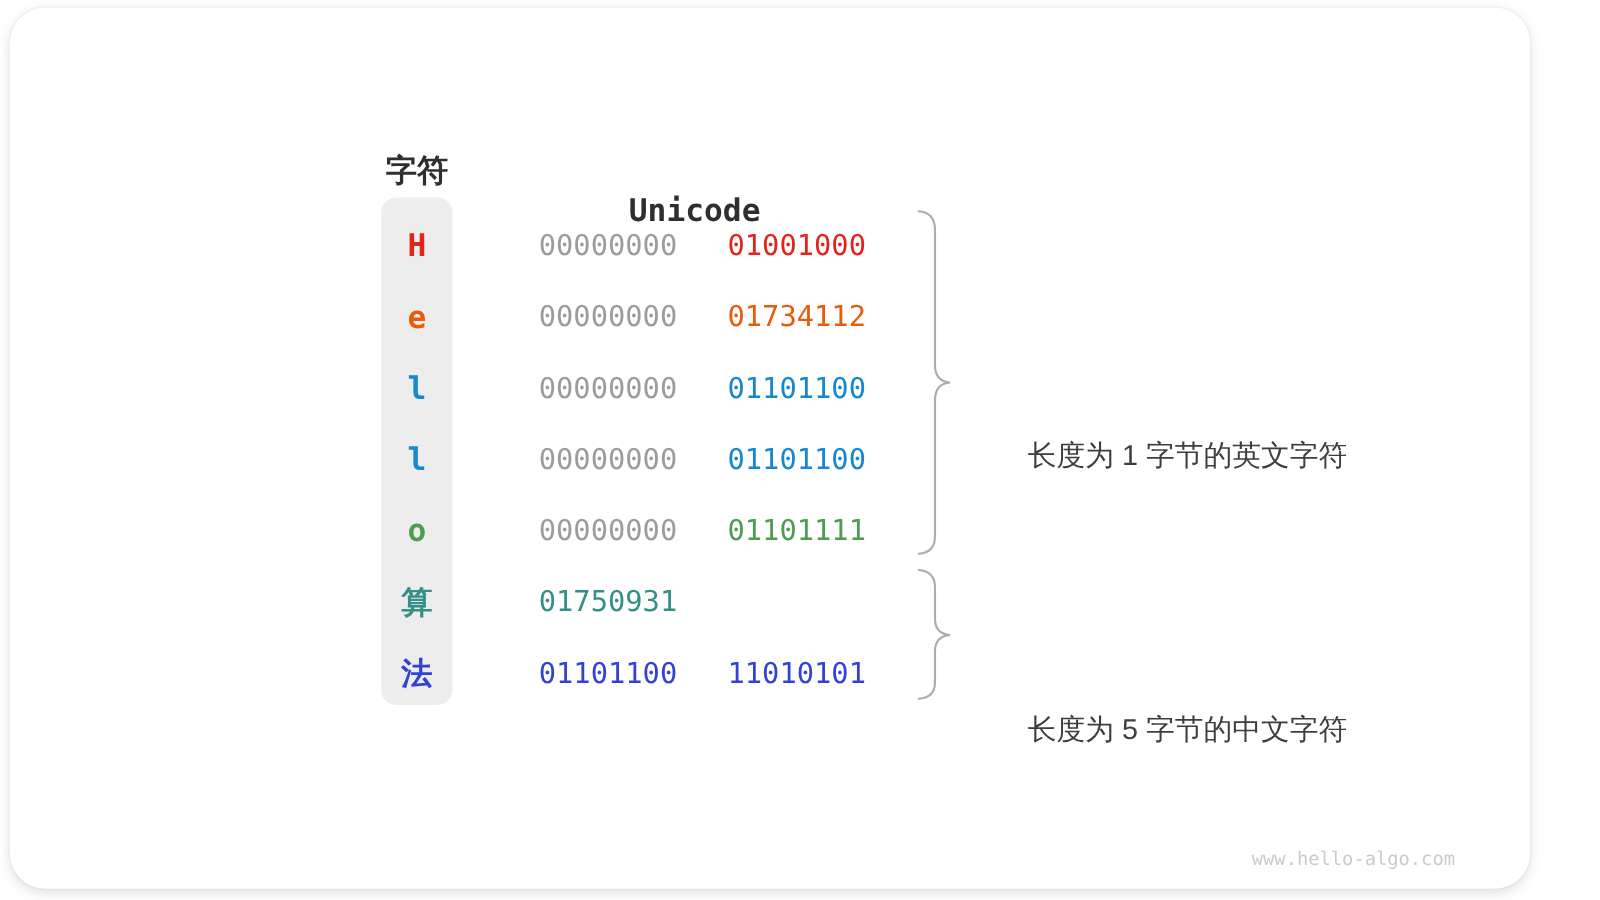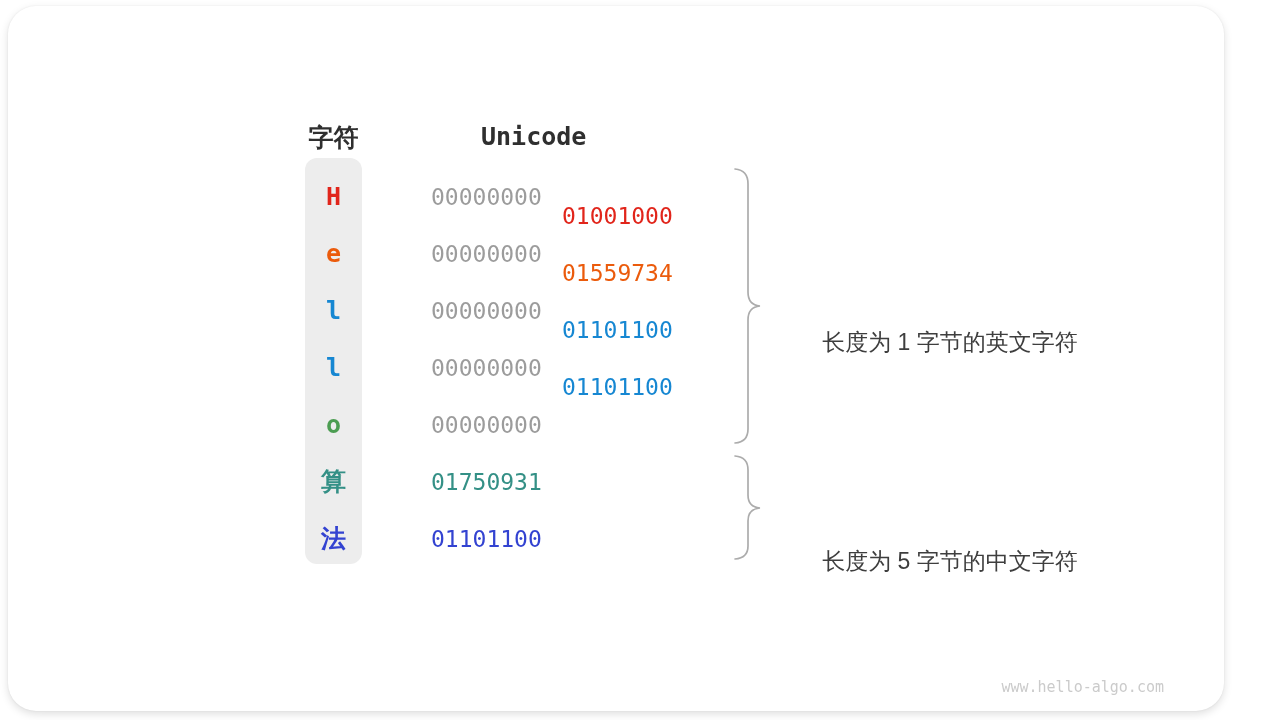--- a/index.html
+++ b/index.html
@@ -35,22 +35,23 @@
     color: #2f2f2f;
     white-space: pre;
   }
   .hdr-char {
     left: 297px;
     width: 57px;
     text-align: center;
     font-family: "Liberation Sans", sans-serif;
   }
   .hdr-unicode {
-    left: 473px;
+    left: 495px;
     font-family: "DejaVu Sans Mono", monospace;
+    margin-top: 32px;
   }
   .char-col-bg {
     position: absolute;
     left: 297px;
     top: 152px;
     width: 57px;
     height: 406px;
     background: #ededed;
     border-radius: 12px;
   }
@@ -71,38 +72,39 @@
     font-weight: bold;
   }
   .byte {
     position: absolute;
     font-family: "DejaVu Sans Mono", monospace;
     font-size: 23px;
     font-weight: normal;
     white-space: pre;
   }
   .b1 { left: 423px; }
-  .b2 { left: 554px; margin-top: 19px; }
+  .b2 { left: 574px; }
   .brace-svg {
     position: absolute;
     left: 0;
     top: 0;
     pointer-events: none;
   }
   .annotation {
     position: absolute;
     left: 752px;
     width: 380px;
     text-align: center;
     font-size: 23px;
     color: #3e3e3e;
     white-space: pre;
   }
   .annotation .line1 {
     line-height: 32px;
+    margin-top: 22px;
   }
   .annotation .line2 {
     line-height: 32px;
     margin-top: 3px;
     font-weight: bold;
     color: #9e9e9e;
   }
   .watermark {
     position: absolute;
     right: 60px;
@@ -125,43 +127,45 @@
     <div class="char-col-bg"></div>
 
     <div class="row" style="top:174px">
       <span class="cell-char" style="color: rgb(225, 37, 27);">H</span>
       <span class="byte b1" style="color: rgb(156, 156, 156);">00000000</span>
       <span class="byte b2" style="color: rgb(225, 37, 27);">01001000</span>
     </div>
     <div class="row" style="top:231px">
       <span class="cell-char" style="color: rgb(235, 91, 12);">e</span>
       <span class="byte b1" style="color: rgb(156, 156, 156);">00000000</span>
-      <span class="byte b2" style="color: rgb(235, 91, 12);">01559734</span>
+      <span class="byte b2" style="color: rgb(235, 91, 12);">01734112</span>
     </div>
     <div class="row" style="top:288px">
       <span class="cell-char" style="color: rgb(22, 135, 210);">l</span>
       <span class="byte b1" style="color: rgb(156, 156, 156);">00000000</span>
       <span class="byte b2" style="color: rgb(22, 135, 210);">01101100</span>
     </div>
     <div class="row" style="top:345px">
       <span class="cell-char" style="color: rgb(22, 135, 210);">l</span>
       <span class="byte b1" style="color: rgb(156, 156, 156);">00000000</span>
       <span class="byte b2" style="color: rgb(22, 135, 210);">01101100</span>
     </div>
     <div class="row" style="top:402px">
       <span class="cell-char" style="color: rgb(76, 157, 82);">o</span>
       <span class="byte b1" style="color: rgb(156, 156, 156);">00000000</span>
+      <span class="byte b2" style="color: rgb(76, 157, 82);">01101111</span>
     </div>
     <div class="row" style="top:459px">
       <span class="cell-char" style="color: rgb(52, 144, 134);">算</span>
       <span class="byte b1" style="color: rgb(52, 144, 134);">01750931</span>
     </div>
     <div class="row" style="top:516px">
       <span class="cell-char" style="color: rgb(51, 67, 209);">法</span>
       <span class="byte b1" style="color: rgb(51, 67, 209);">01101100</span>
+      <span class="byte b2" style="color: rgb(51, 67, 209);">11010101</span>
     </div>
 
     <svg class="brace-svg" width="1280" height="720" viewBox="0 0 1280 720">
       <path d="M 727,163 Q 740,164 740,178 L 740,286 Q 740,299 752,300 Q 740,301 740,314 L 740,423 Q 740,436 727,437" fill="none" stroke="#acacac" stroke-width="1.7" stroke-linecap="round"></path>
       <path d="M 727,450 Q 740,451 740,464 L 740,489 Q 740,501 752,502 Q 740,503 740,515 L 740,540 Q 740,552 727,553" fill="none" stroke="#acacac" stroke-width="1.7" stroke-linecap="round"></path>
     </svg>
 
     <div class="annotation" style="top:266px">
       <div class="line1">长度为 1 字节的英文字符</div>
     </div>

